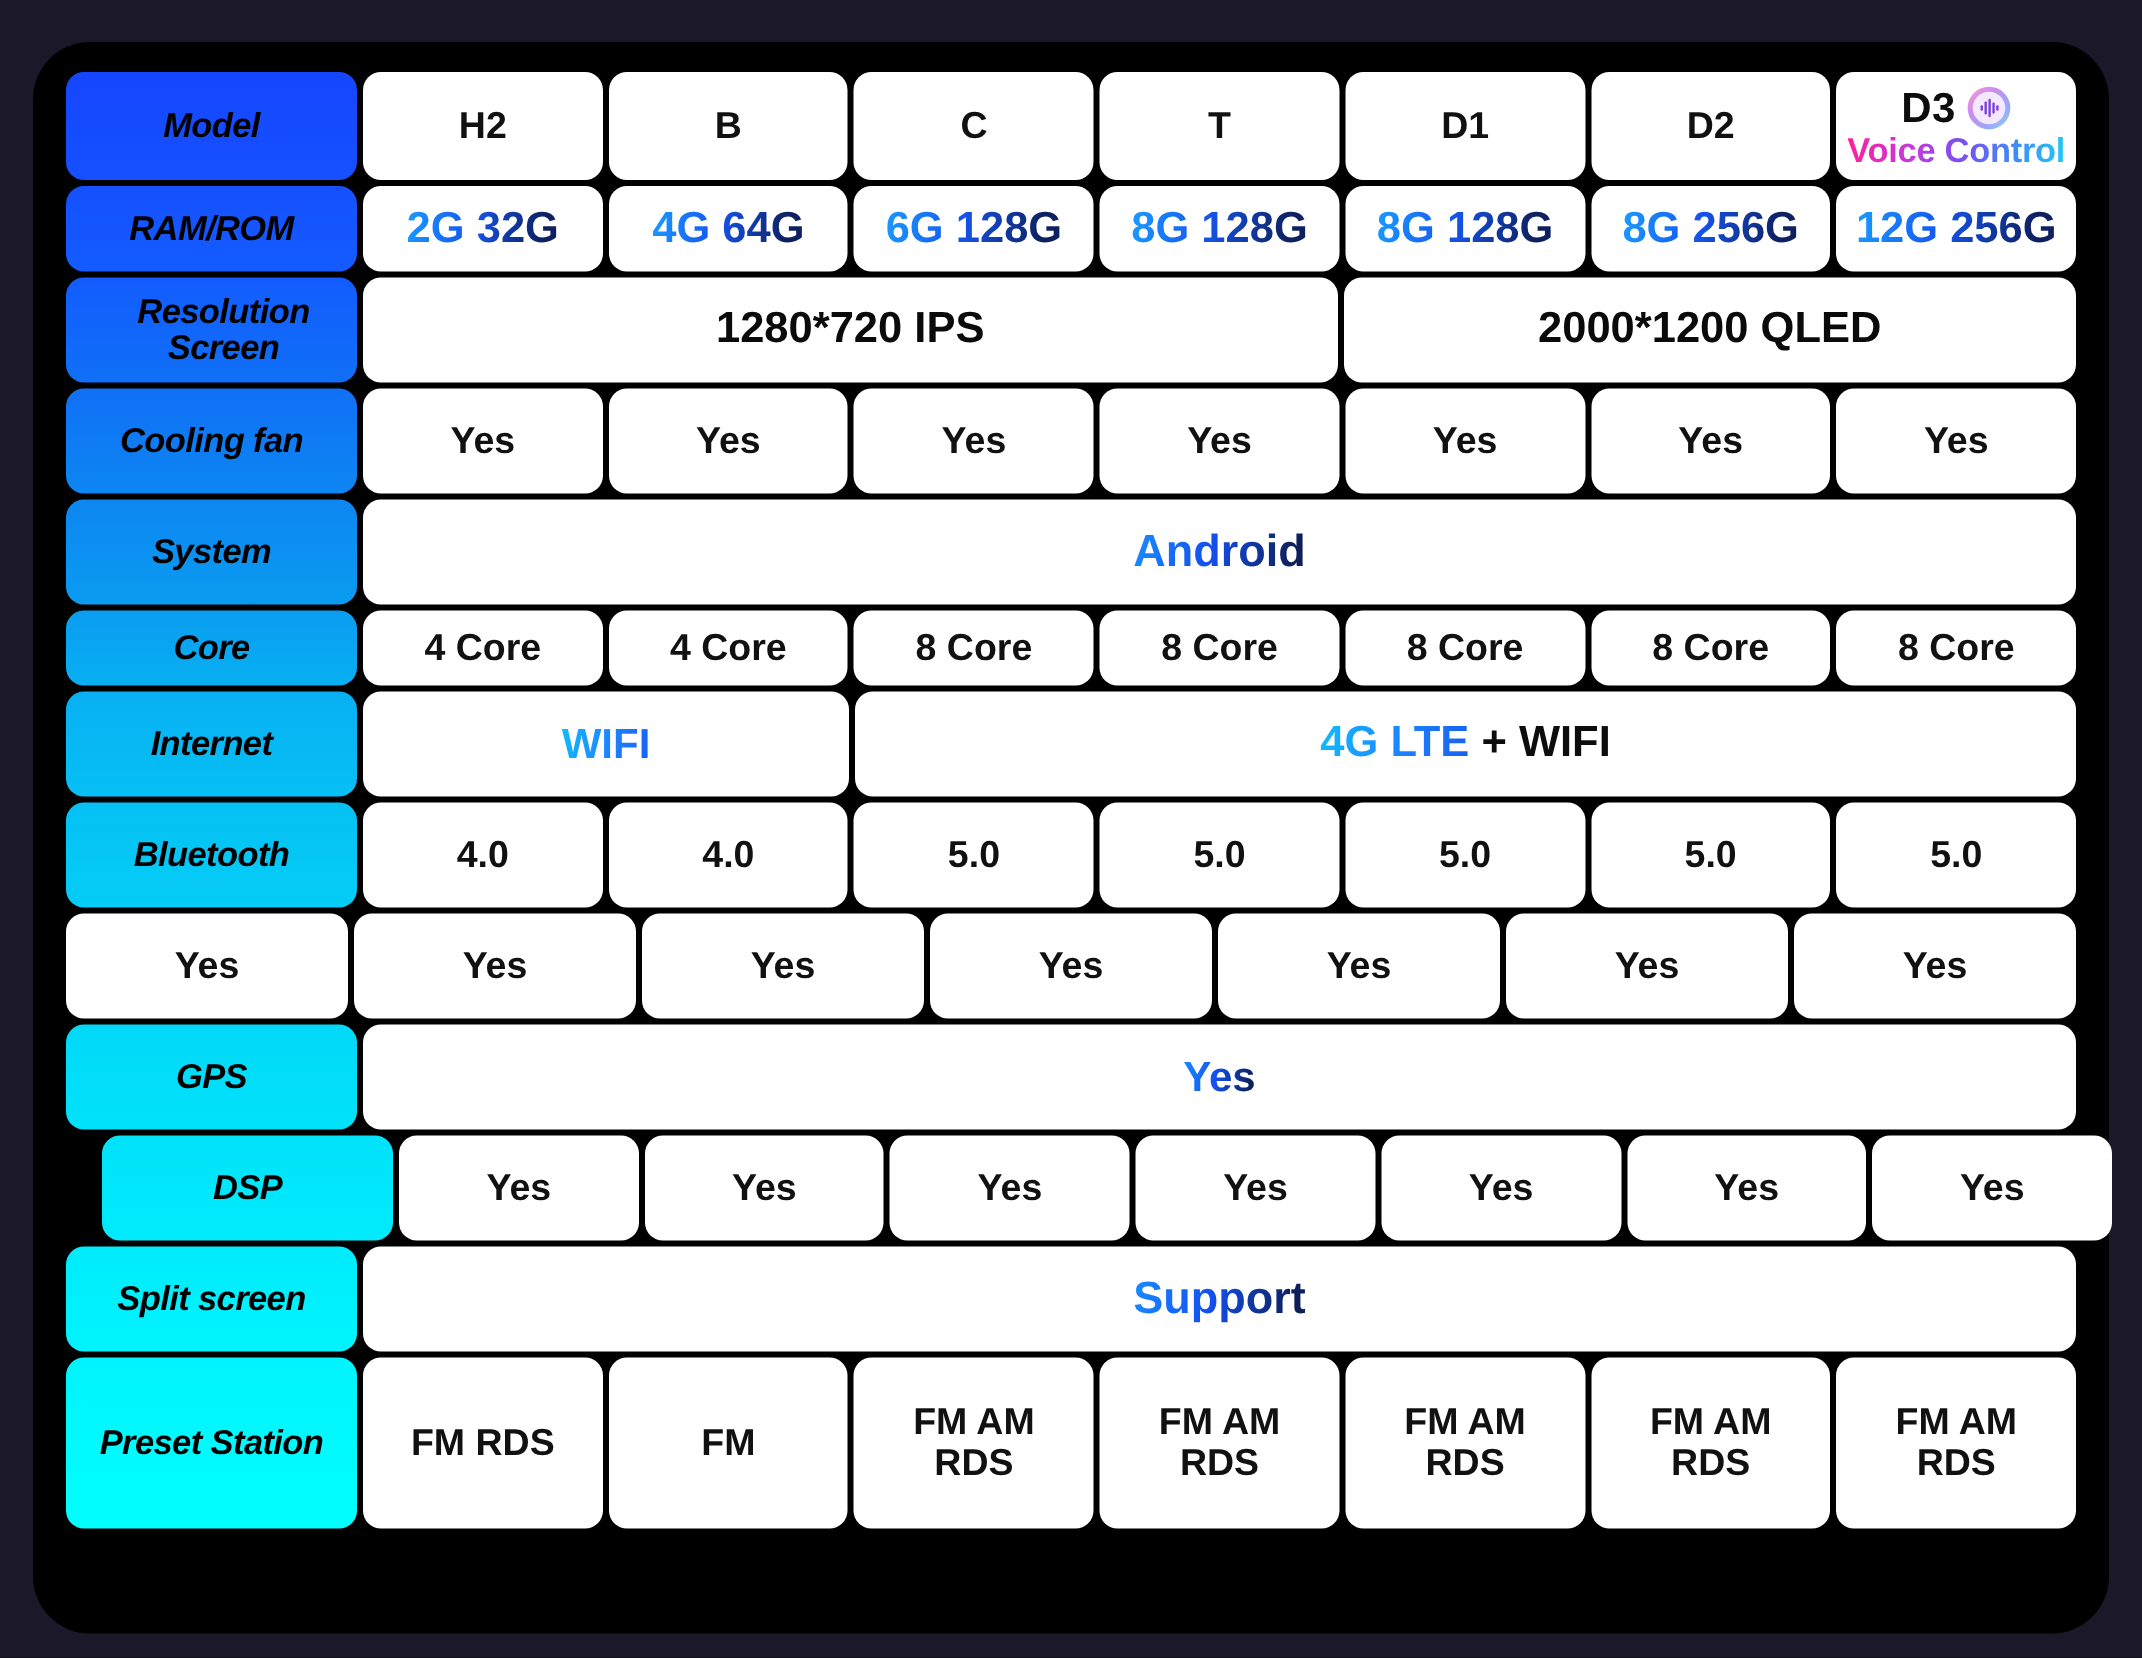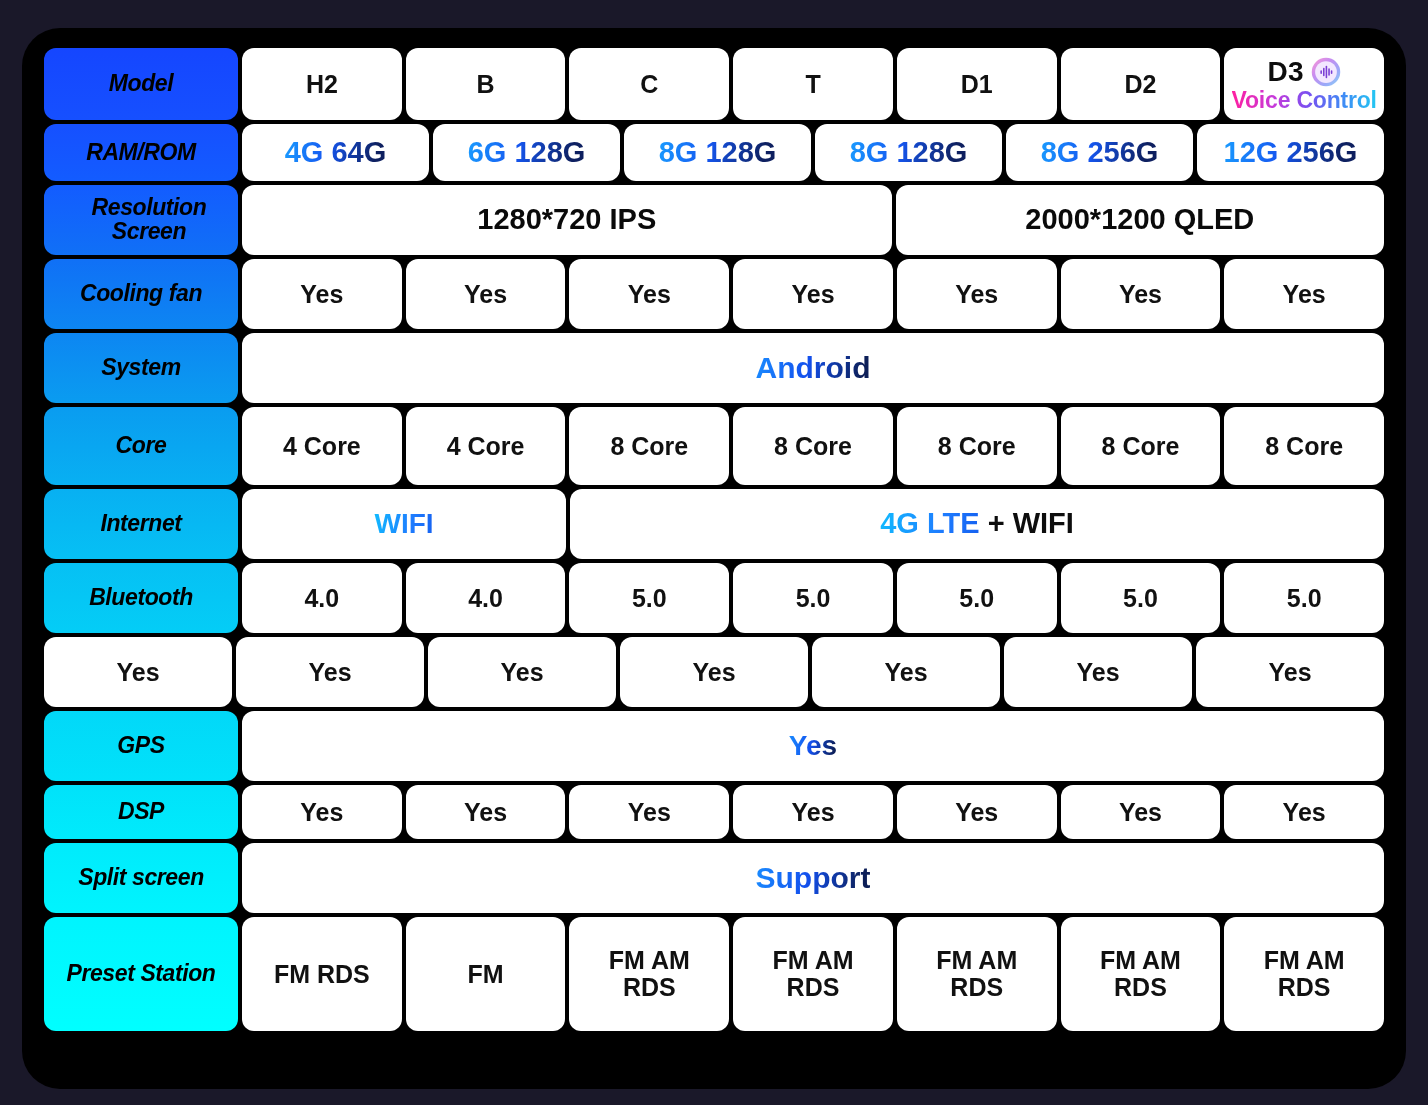--- a/index.html
+++ b/index.html
@@ -76,26 +76,26 @@
   .c4 { flex: 4.06 1 0; }
   .c5 { flex: 5.1 1 0; }
   .c7 { flex: 7 1 0; }
 
   
   .r-model    { height: 72px; }
   .r-ram      { height: 57px; }
   .r-res      { height: 70px; }
   .r-cool     { height: 70px; }
   .r-system   { height: 70px; }
-  .r-core     { height: 78px; }
+  .r-core     { height: 50px; }
   .r-internet { height: 70px; }
   .r-bt       { height: 70px; }
   .r-carplay  { height: 70px; }
   .r-gps      { height: 70px; }
-  .r-dsp      { height: 54px; }
+  .r-dsp      { height: 70px; margin-left: 24px; }
   .r-split    { height: 70px; }
   .r-preset   { height: 114px; }
 
   
   .lc0  { background: linear-gradient(180deg,#1546ff 0%,#1650ff 100%); }
   .lc1  { background: linear-gradient(180deg,#1650ff 0%,#135cff 100%); }
   .lc2  { background: linear-gradient(180deg,#135cff 0%,#1070f6 100%); padding-left: 20px; }
   .lc3  { background: linear-gradient(180deg,#1070f6 0%,#0d86f2 100%); }
   .lc4  { background: linear-gradient(180deg,#0d86f2 0%,#0a9cf0 100%); }
   .lc5  { background: linear-gradient(180deg,#0a9cf0 0%,#08b0f2 100%); }
@@ -224,20 +224,23 @@
                 </g>
               </svg>
             </span>
           </div>
           <div class="voice-text">Voice Control</div>
         </div>
       </div>
       <div class="row r-ram">
         <div class="label-cell lc1">RAM/ROM</div>
         <div class="value-cell c1">
+          <span class="grad-blue val-big">2G 32G</span>
+        </div>
+        <div class="value-cell c1">
           <span class="grad-blue val-big">4G 64G</span>
         </div>
         <div class="value-cell c1">
           <span class="grad-blue val-big">6G 128G</span>
         </div>
         <div class="value-cell c1">
           <span class="grad-blue val-big">8G 128G</span>
         </div>
         <div class="value-cell c1">
           <span class="grad-blue val-big">8G 128G</span>

